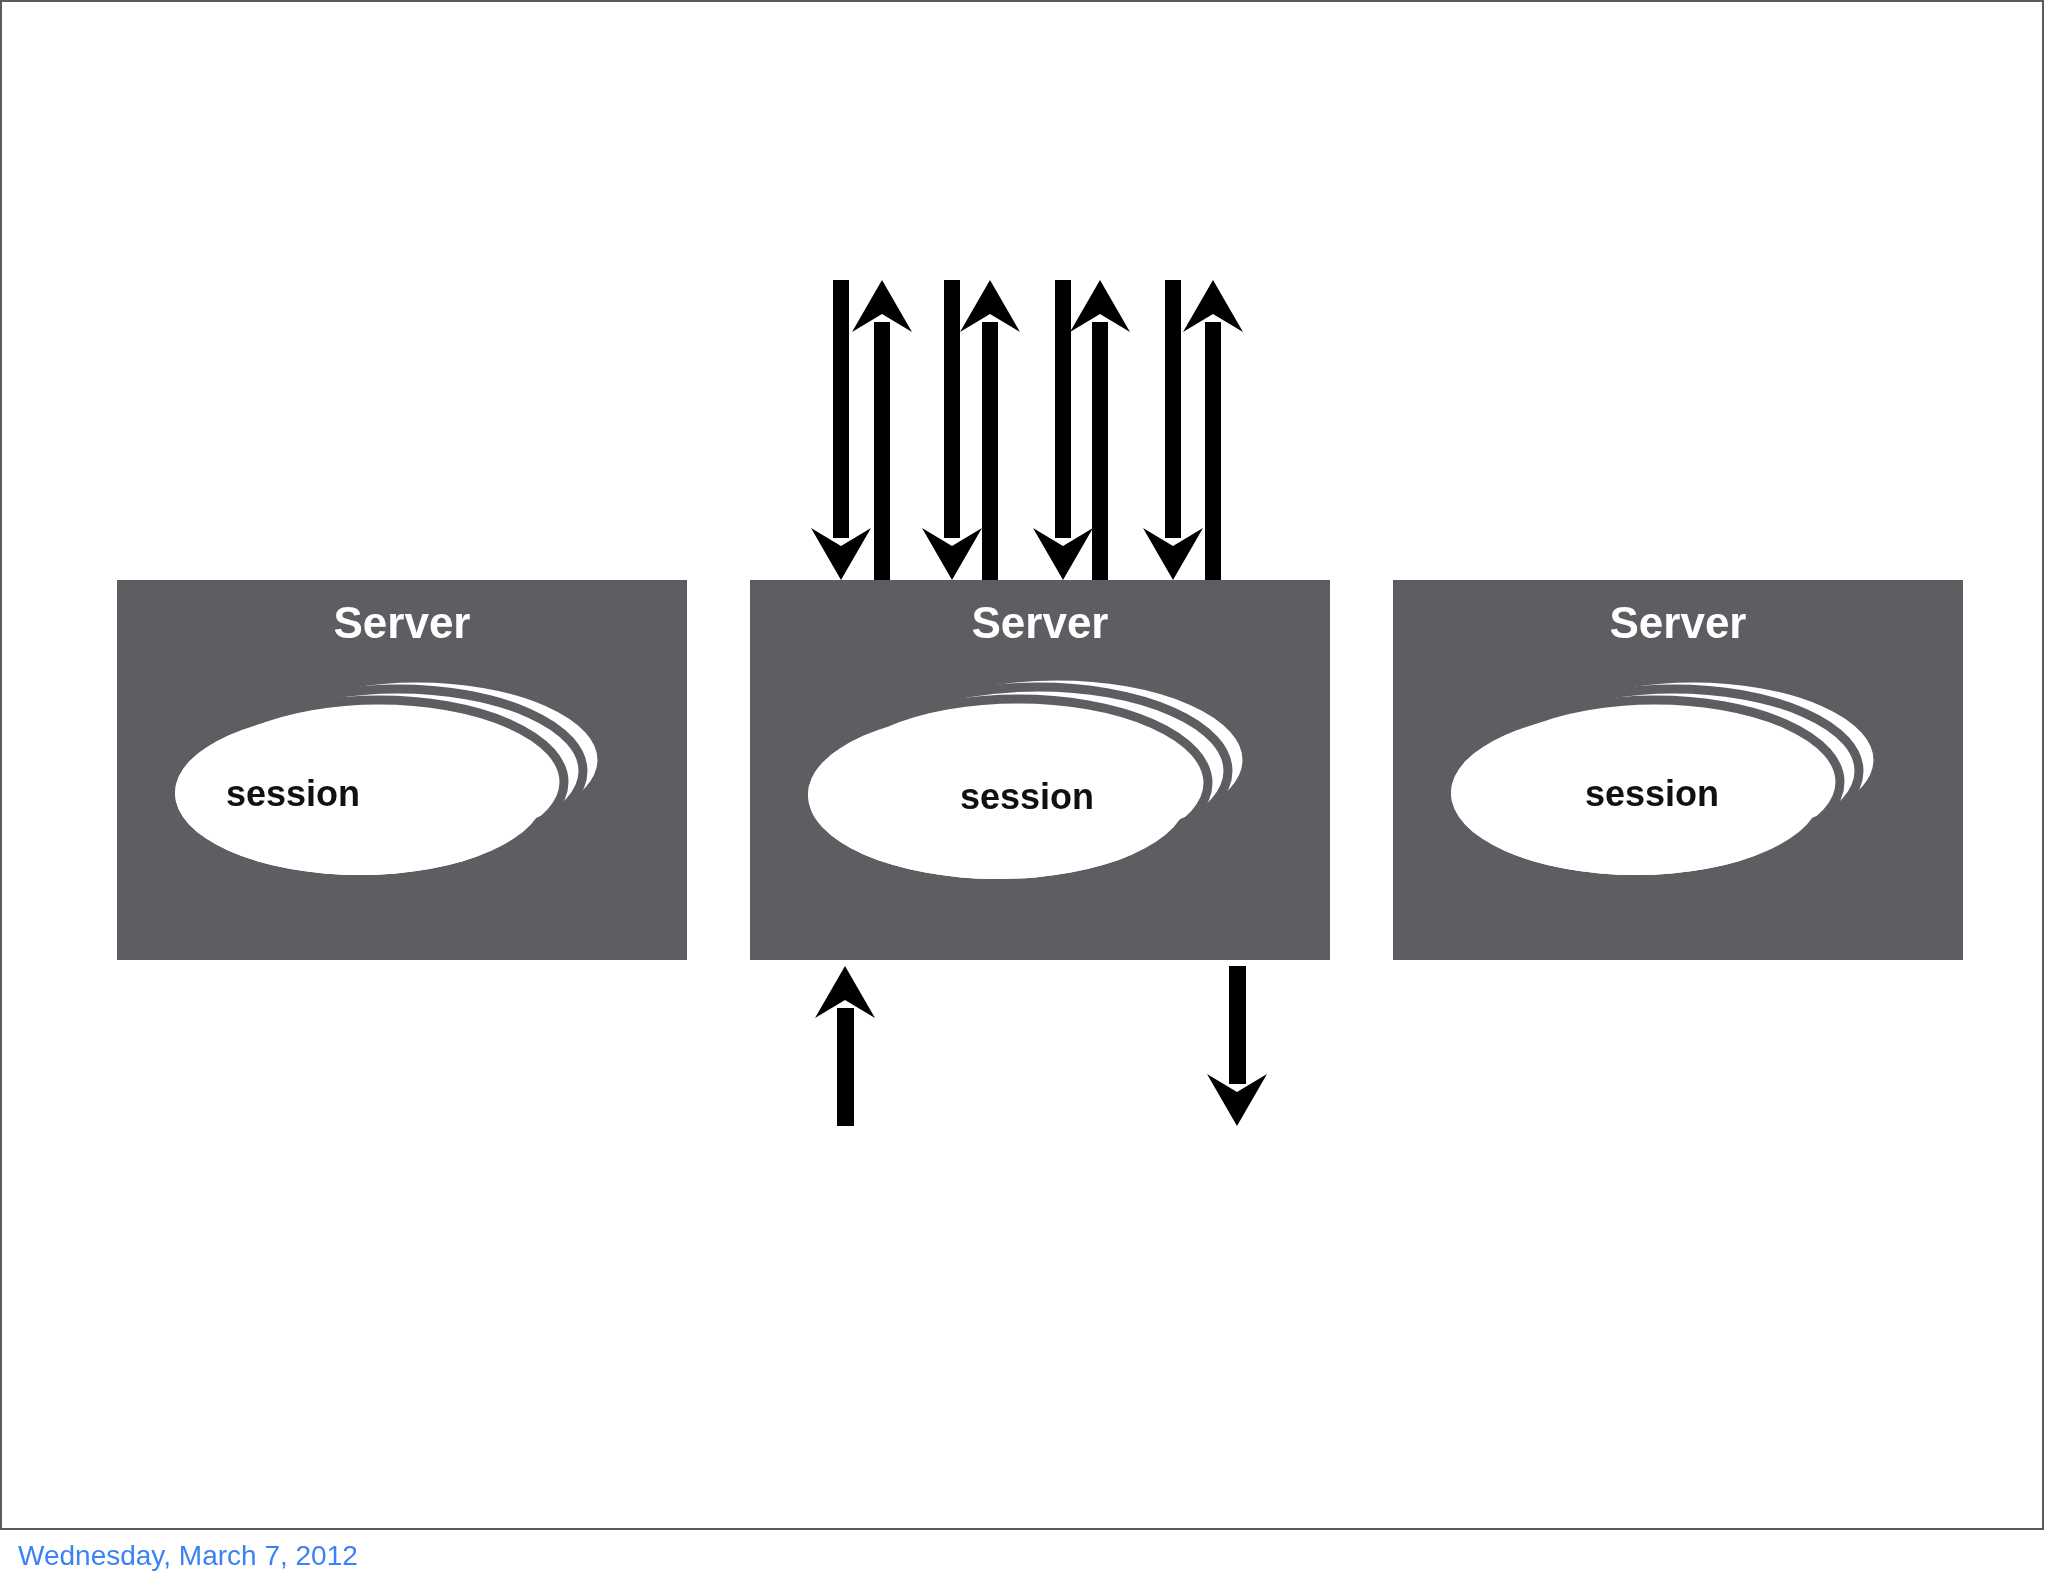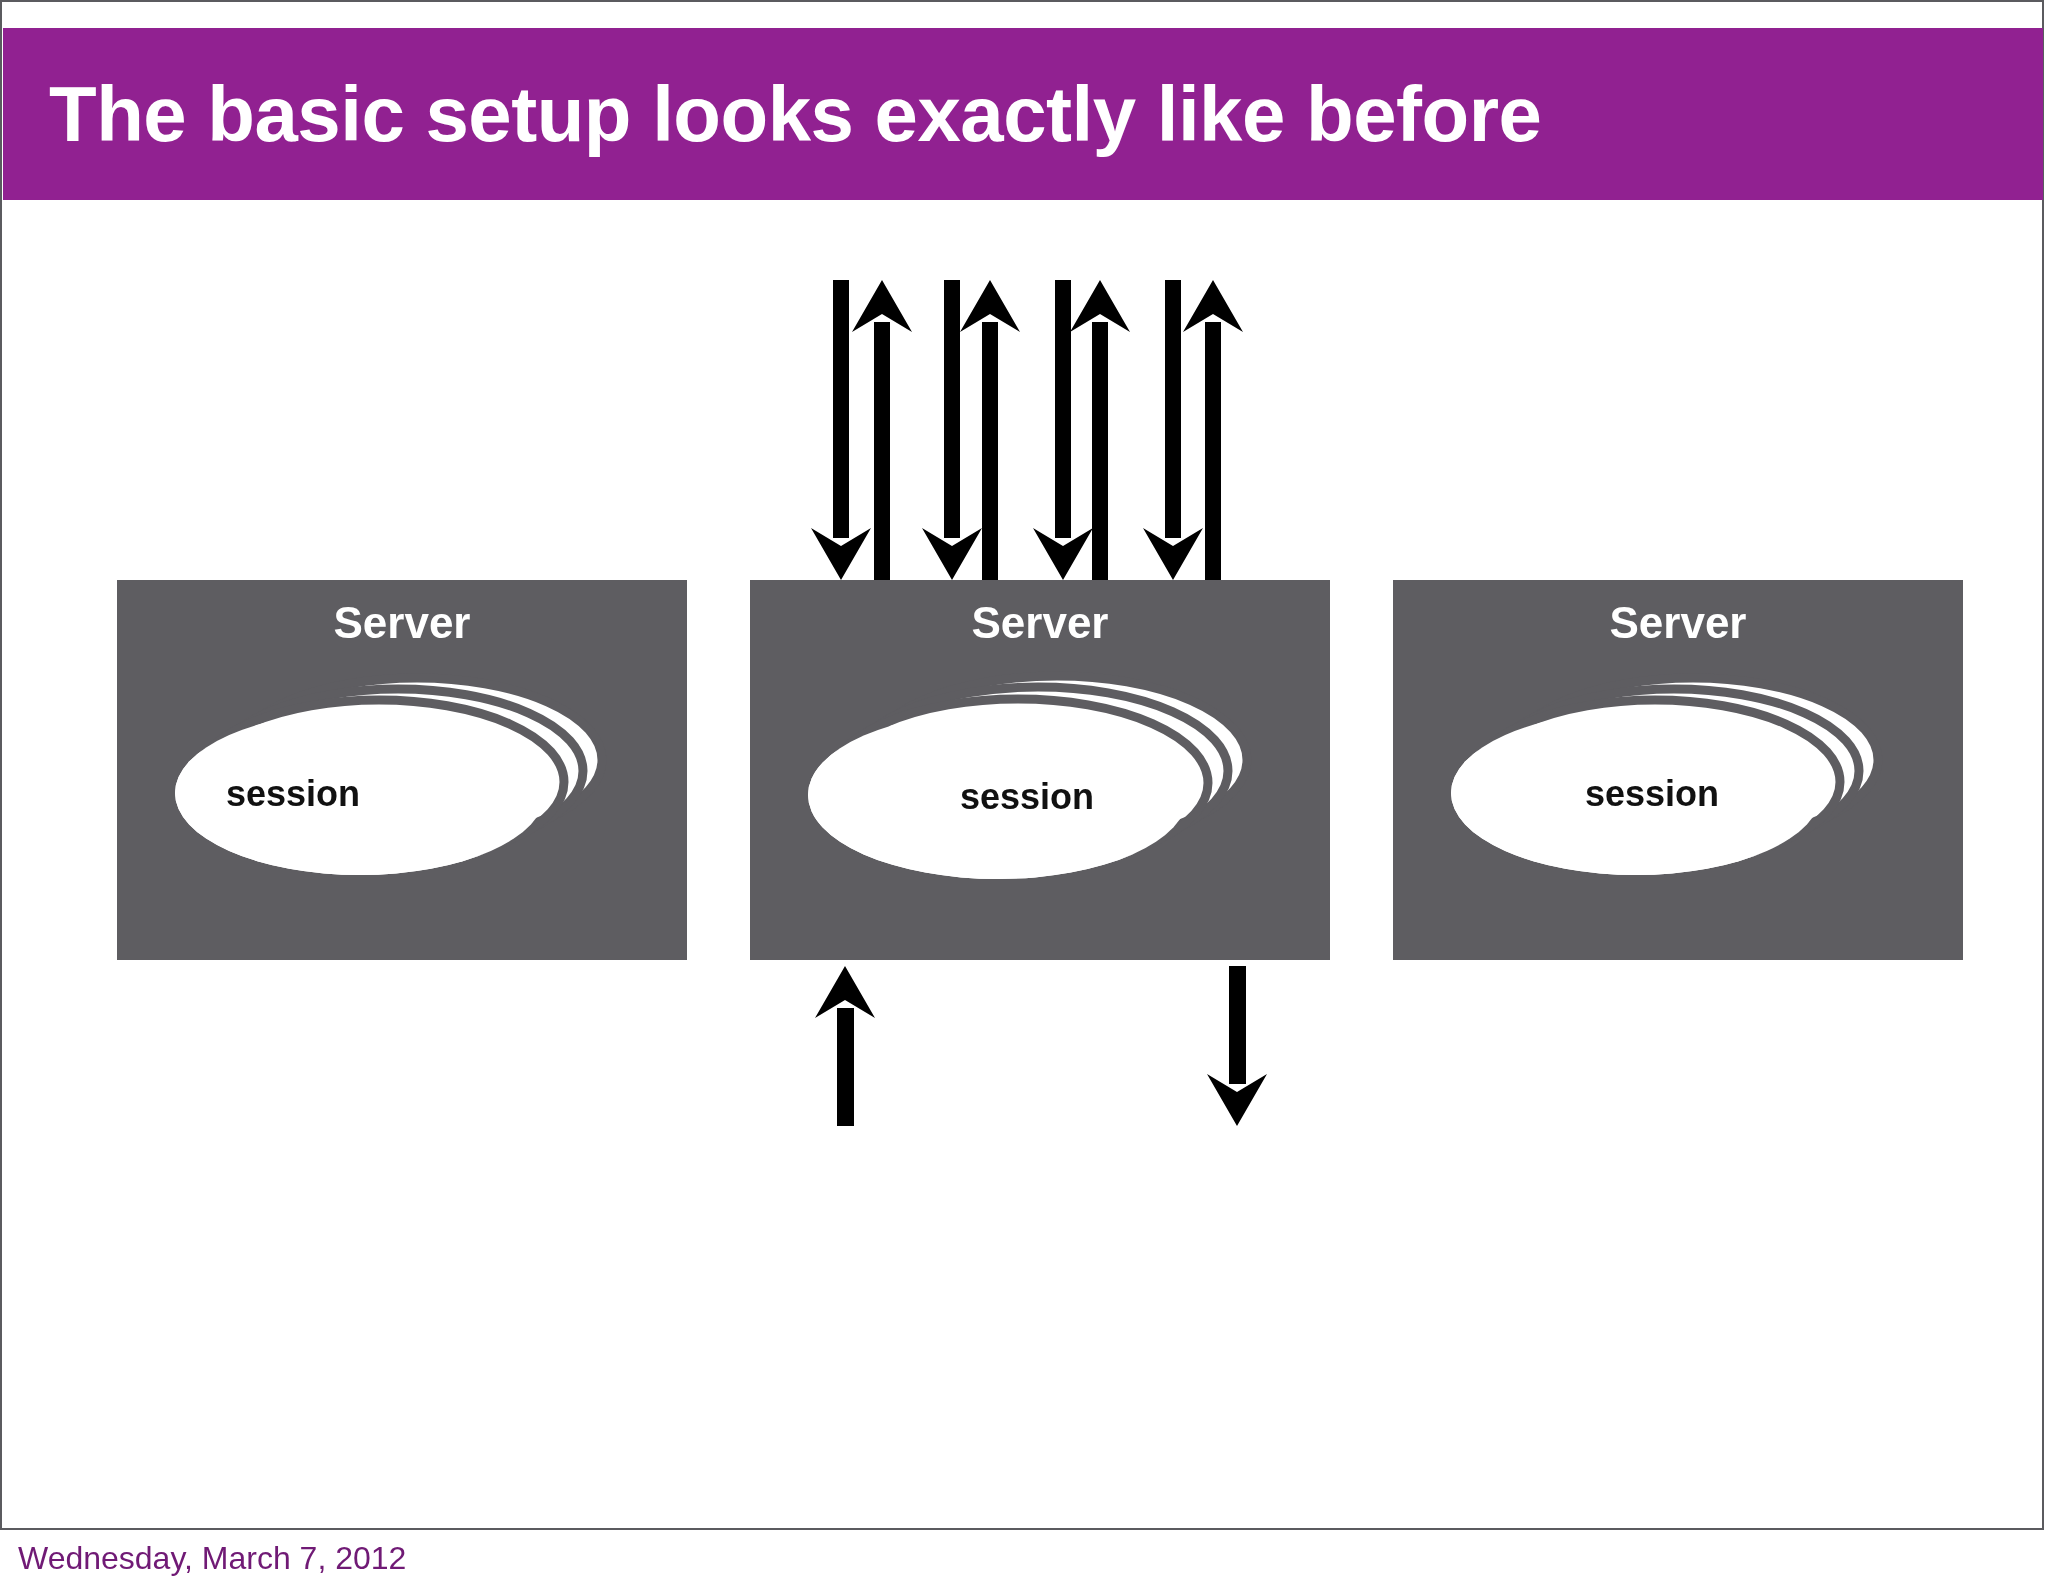--- a/index.html
+++ b/index.html
@@ -103,35 +103,32 @@
     width: 2048px;
     height: 1576px;
     pointer-events: none;
   }
 
   
   .footer-date {
     position: absolute;
     left: 18px;
     top: 1540px;
-    font-size: 32px;
-    color: #701a75;
+    font-size: 28px;
+    color: #3b82f6;
     font-family: "Liberation Sans", sans-serif;
   }
 </style>
 </head>
 <body>
 
 <div id="slide">
 
   <div class="slide-frame"></div>
 
-  <div class="title-band">
-    <div class="title-text">The basic setup looks exactly like before</div>
-  </div>
 
   <div class="server-box" style="left:117px; top:580px; width:570px; height:380px;">
     <div class="server-label">Server</div>
     <div class="session-stack">
       <svg width="570" height="380" viewBox="0 0 570 380">
         <g fill="#ffffff">
           <ellipse cx="300" cy="180" rx="185" ry="82"></ellipse>
           <ellipse cx="281" cy="191" rx="185" ry="82"></ellipse>
           <ellipse cx="262" cy="202" rx="185" ry="82"></ellipse>
           <ellipse cx="243" cy="213" rx="185" ry="82"></ellipse>

